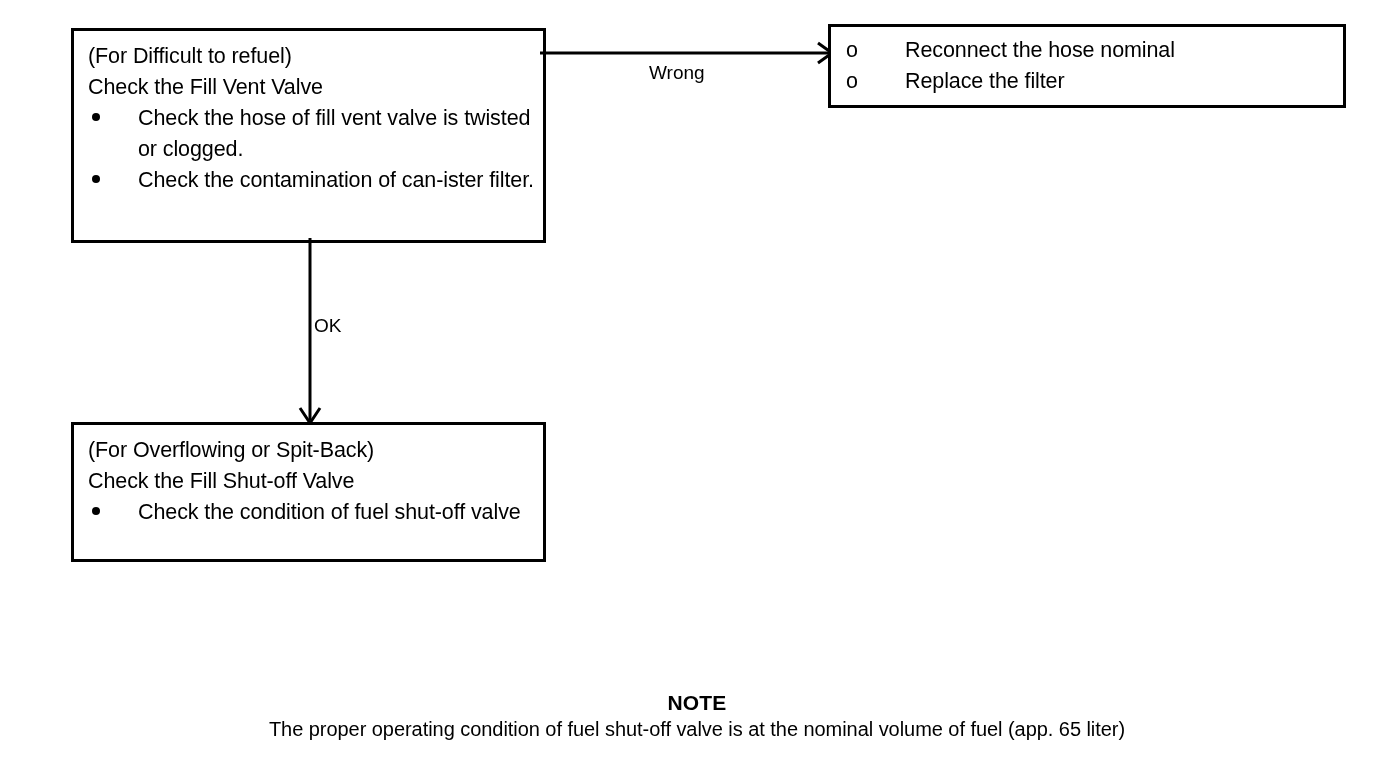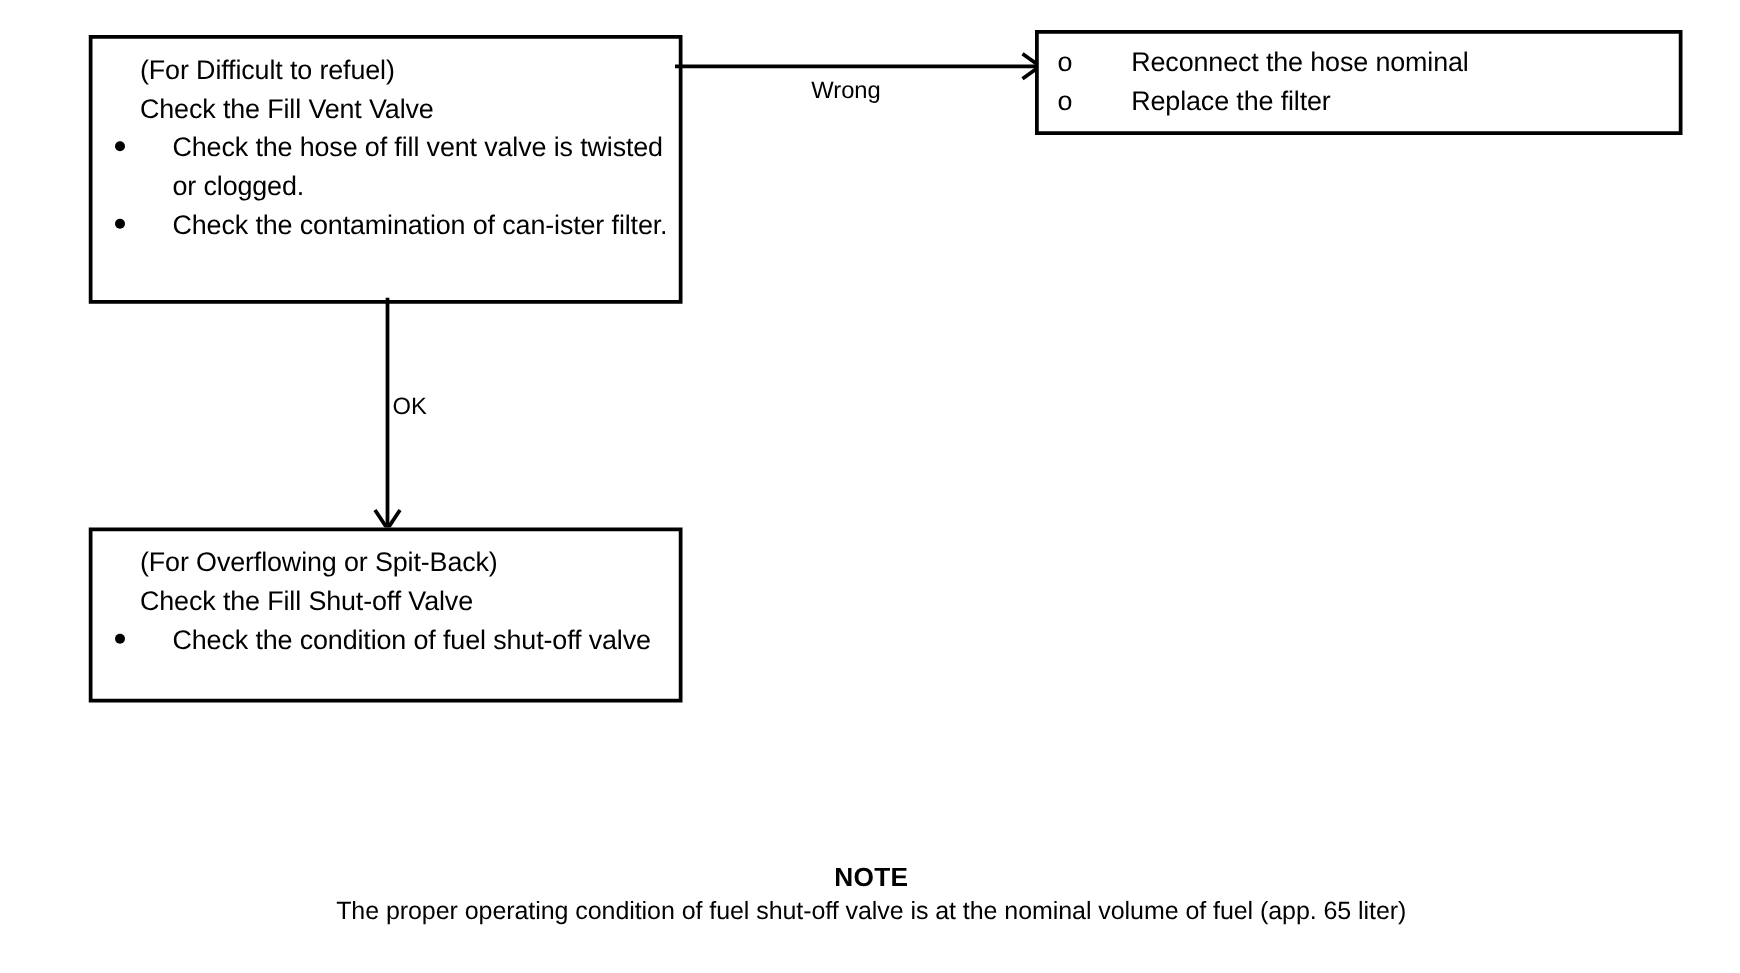--- a/index.html
+++ b/index.html
@@ -31,21 +31,20 @@
 
   .box-inner {
     padding: 10px 0 0 14px;
   }
 
   .box-line {
     font-size: 21.5px;
     line-height: 31px;
     white-space: nowrap;
     letter-spacing: -0.1px;
-    margin-left: 24px;
   }
 
   
   .bullet-list {
     list-style: none;
     margin: 0;
     padding: 0;
   }
   .bullet-item {
     position: relative;

